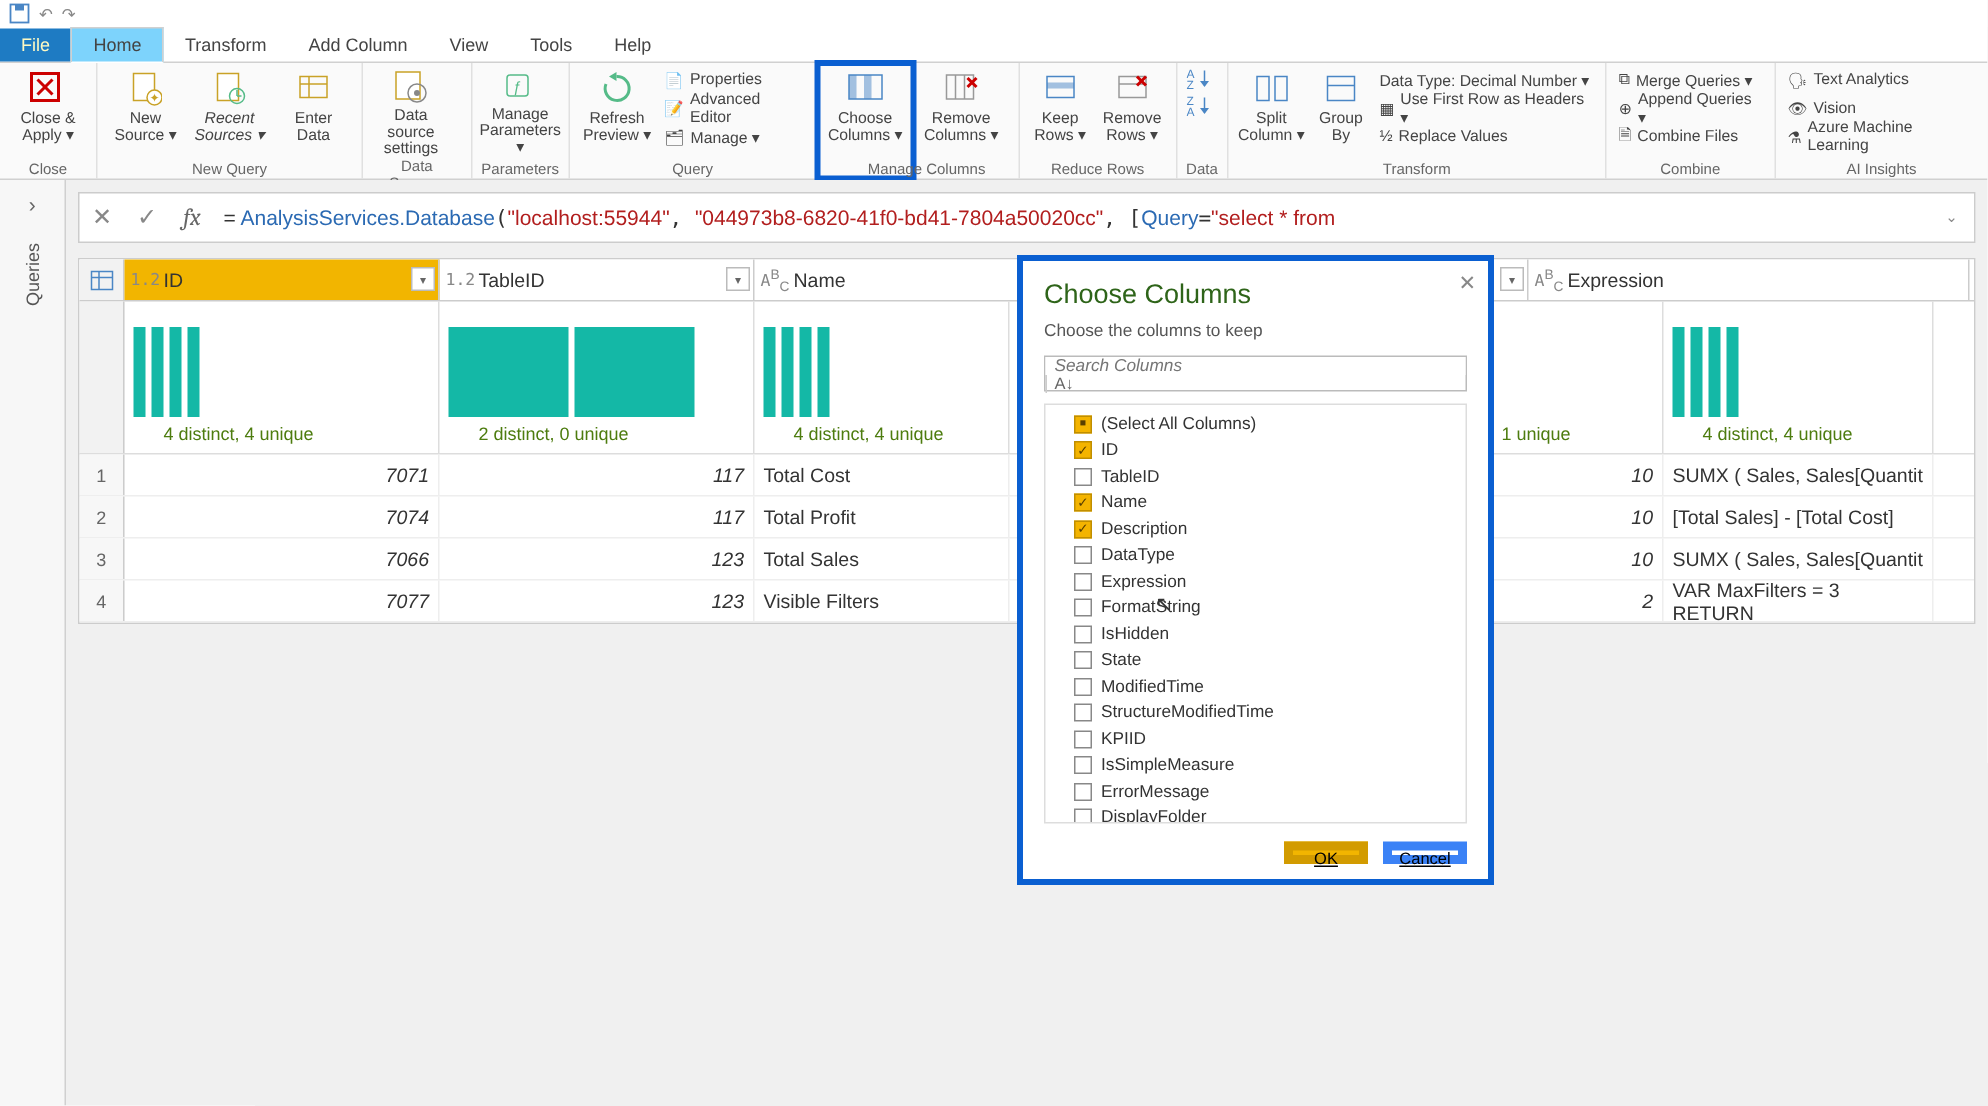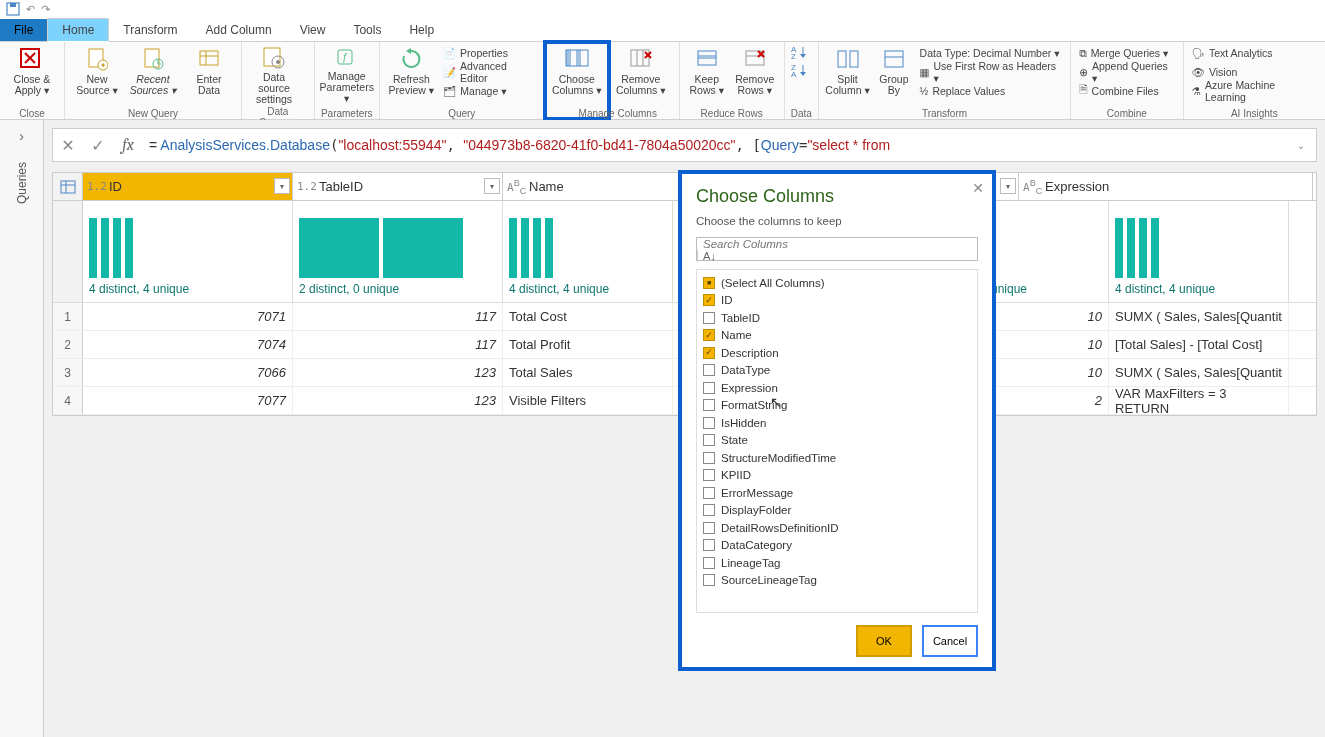--- a/index.html
+++ b/index.html
@@ -1,20 +1,20 @@
 <!DOCTYPE html>
 <html><head>
 <meta charset="utf-8">
 <style>
 * { box-sizing: border-box; margin: 0; padding: 0; font-family: "Segoe UI", Tahoma, sans-serif; }
 body { background: #fff; font-size: 11px; color: #333; width: 1325px; height: 737px; overflow: hidden; position: relative; }
 .qat { height:18px; background:#fff; border-bottom:0; padding:2px 6px; display:flex; gap:6px; align-items:center; }
 .tabs { display:flex; align-items:flex-end; border-bottom:1px solid #d0d0d0; height:24px; }
 .tab { padding:4px 14px; font-size:12px; color:#444; cursor:default; }
-.tab.file { background:#1e7bc3; color:#000000; }
+.tab.file { background:#1e7bc3; color:#fef9c3; }
 .tab.active { border:1px solid #d0d0d0; border-bottom:1px solid #fff; background:#7dd3fc; margin-bottom:-1px; }
 .ribbon { display:flex; background:#fafafa; border-bottom:1px solid #d0d0d0; height:78px; }
 .group { border-right:1px solid #e0e0e0; padding:2px 6px 0 6px; display:flex; flex-direction:column; }
 .group-body { display:flex; flex:1; align-items:flex-start; gap:4px; }
 .group-label { text-align:center; font-size:10px; color:#666; padding:2px 0 0 0; }
 .rbtn-lg { display:flex; flex-direction:column; align-items:center; justify-content:flex-start; width:52px; height:60px; font-size:10.5px; color:#444; text-align:center; line-height:11px; gap:2px; padding-top:2px; }
 .rbtn-lg .ic { width:30px; height:26px; display:flex; align-items:center; justify-content:center; }
 .rbtn-sm { display:flex; align-items:center; gap:4px; font-size:10.5px; color:#444; height:18px; padding:0 2px; }
 .stack { display:flex; flex-direction:column; gap:1px; }
 .highlighted { outline:4px solid #0a5fd1; outline-offset:-2px; }
@@ -32,41 +32,41 @@
 .colhead-row { display:flex; height:28px; background:#fff; border-bottom:1px solid #ccc; }
 .corner { width:30px; border-right:1px solid #ccc; background:#f2f2f2; display:flex; align-items:center; justify-content:center; }
 .colhead { border-right:1px solid #ccc; display:flex; align-items:center; padding:0 4px; font-size:13px; color:#333; position:relative; }
 .colhead .type-ic { width:22px; font-size:11px; color:#888; font-family:Consolas,monospace; }
 .colhead .dd { position:absolute; right:2px; top:5px; width:16px; height:16px; border:1px solid #bbb; background:#fff; display:flex; align-items:center; justify-content:center; font-size:8px; color:#666; }
 .colhead.sel { background:#f2b500; }
 .profile-row { display:flex; height:102px; border-bottom:1px solid #ddd; }
 .profile-cell { border-right:1px solid #ddd; display:flex; flex-direction:column; justify-content:flex-end; padding:6px; }
 .bars { display:flex; gap:4px; align-items:flex-end; height:66px; }
 .bar { width:8px; background:#14b8a6; }
-.stat { font-size:12px; color:#0f766e; margin-top:4px; }
+.stat { font-size:12px; color:#4d7c0f; margin-top:4px;margin-left:20px; }
 .data-row { display:flex; height:28px; border-bottom:1px solid #eee; }
 .rowhead { width:30px; border-right:1px solid #ccc; background:#f7f7f7; display:flex; align-items:center; justify-content:center; font-size:12px; color:#666; }
 .cell { border-right:1px solid #eee; display:flex; align-items:center; padding:0 6px; font-size:13px; color:#333; }
 .cell.num { justify-content:flex-end; font-style:italic; }
 .dialog-wrap { position:absolute; top:170px; left:678px; width:318px; border:4px solid #0a5fd1; background:#fff; }
 .dialog { background:#fff; padding:12px 14px 10px 14px; }
 .dialog h2 { font-size:18px; font-weight:400; color:#2e6419; margin-bottom:8px; }
 .dialog .sub { font-size:11.5px; color:#555; margin-bottom:10px; }
 .searchbox { display:flex; border:1px solid #bbb; height:24px; margin-bottom:8px;flex-direction:column; }
 .searchbox input { flex:1; border:none; padding:0 6px; font-style:italic; font-size:11.5px; color:#888; outline:none; }
 .searchbox .sort-ic { width:24px; border-left:1px solid #ccc; display:flex; align-items:center; justify-content:center; font-size:11px; color:#666; }
-.col-list { border:1px solid #ddd; padding:4px 6px; height:344px; overflow:hidden; }
+.col-list { border:1px solid #ddd; padding:4px 19px; height:280px; overflow:hidden; }
 .chk-row { display:flex; align-items:center; gap:6px; font-size:11.5px; color:#333; height:17.5px; }
 .chk { width:12px; height:12px; border:1px solid #888; display:inline-flex; align-items:center; justify-content:center; }
 .chk.checked { background:#f4b400; border-color:#c08e00; }
 .chk.checked::after { content:"✓"; font-size:9px; color:#5a3f00; line-height:1; }
 .chk.mixed { background:#f4b400; border-color:#c08e00; }
 .chk.mixed::after { content:"■"; font-size:7px; color:#5a3f00; line-height:1; }
 .dlg-buttons { display:flex; justify-content:flex-end; gap:10px; margin-top:12px; }
-.dlg-buttons button { min-width:56px; height:32px; font-size:11px; border:2px solid #3b82f6; background:#fff; }
+.dlg-buttons button { min-width:56px; height:15px; font-size:11px; border:6px solid #3b82f6; background:#fff;text-decoration:underline; }
 .dlg-buttons button.primary { background:#f2b500; border-color:#d29b00; }
 .cursor { position:absolute; top:394px; left:770px; font-size:14px; pointer-events:none; }
 .close-x { position:absolute; top:6px; right:8px; color:#888; font-size:14px; }
 svg { display:block; }
 .w-id { width:210px; } .w-tid { width:210px; } .w-name { width:382px; } .w-type { width:134px; } .w-exp { width:294px; }
 .cell.w-name { width:170px; }
 .cell.w-hidden1 { width:302px; }
 </style>
 </head>
 <body>
@@ -549,25 +549,33 @@
           <div class="chk-row">
             <span class="chk "></span>
             <span>IsHidden</span>
           </div>
           <div class="chk-row">
             <span class="chk "></span>
             <span>State</span>
           </div>
           <div class="chk-row">
             <span class="chk "></span>
+            <span>ModifiedTime</span>
+          </div>
+          <div class="chk-row">
+            <span class="chk "></span>
             <span>StructureModifiedTime</span>
           </div>
           <div class="chk-row">
             <span class="chk "></span>
             <span>KPIID</span>
+          </div>
+          <div class="chk-row">
+            <span class="chk "></span>
+            <span>IsSimpleMeasure</span>
           </div>
           <div class="chk-row">
             <span class="chk "></span>
             <span>ErrorMessage</span>
           </div>
           <div class="chk-row">
             <span class="chk "></span>
             <span>DisplayFolder</span>
           </div>
           <div class="chk-row">

